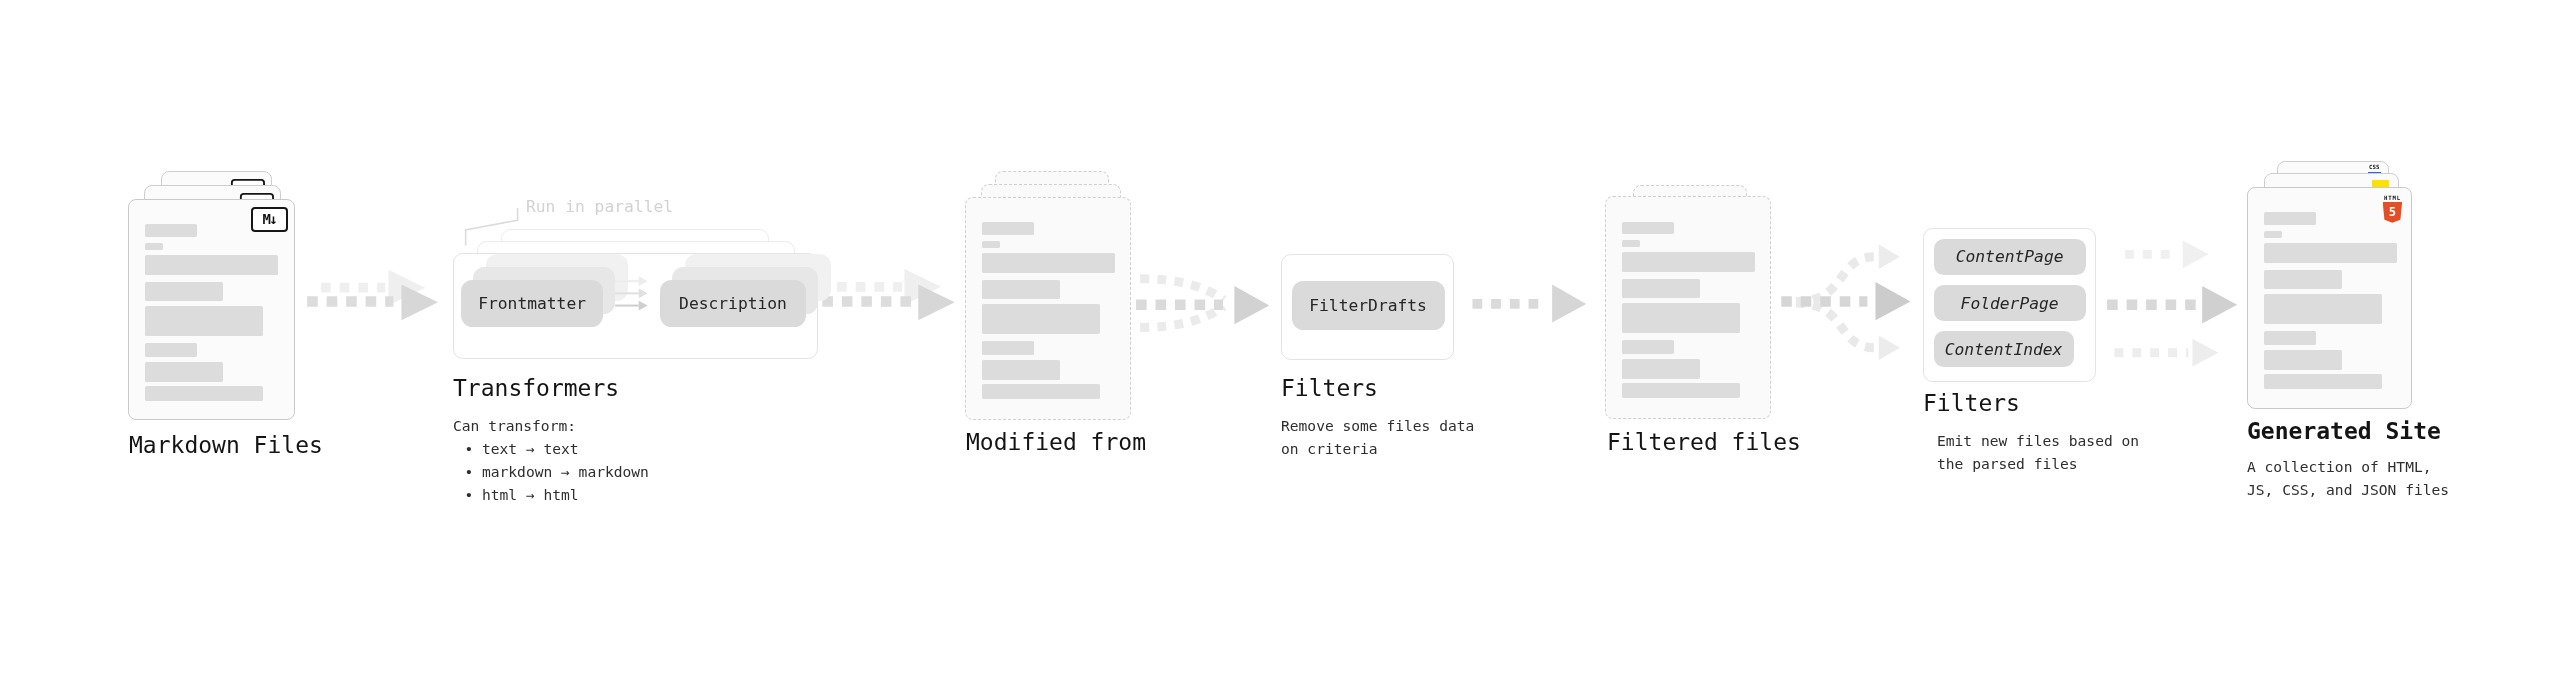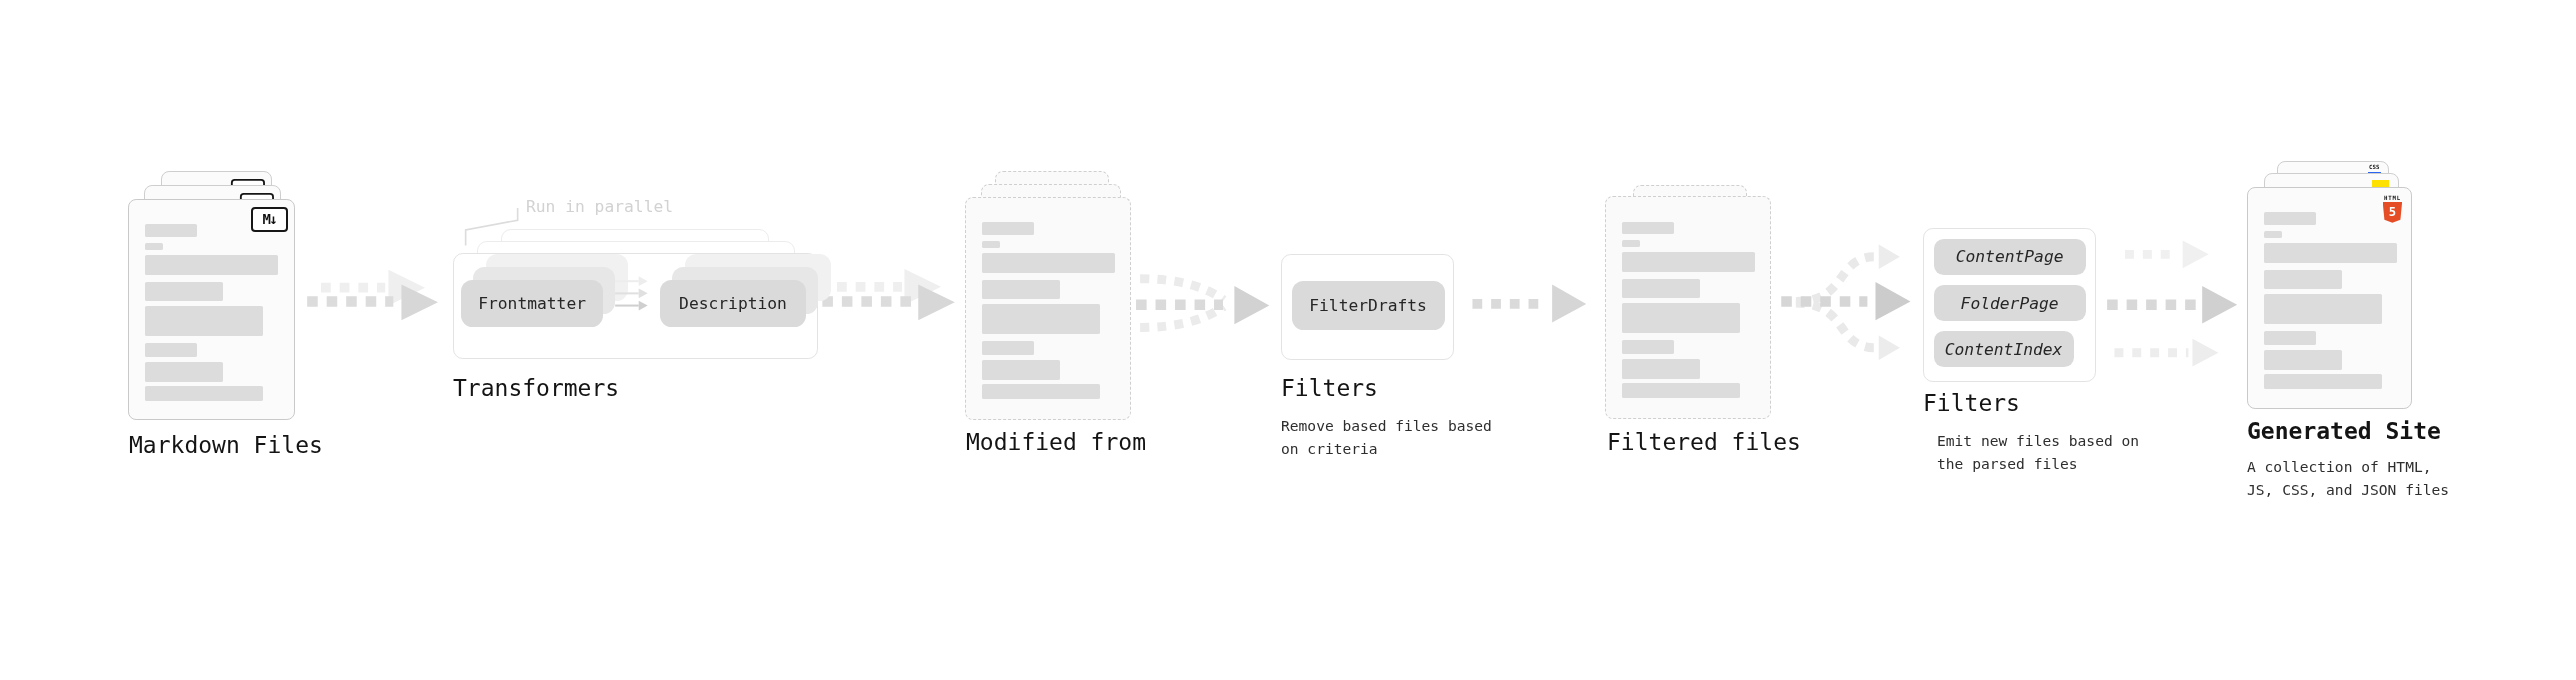--- a/index.html
+++ b/index.html
@@ -131,20 +131,26 @@
     <div class="tbox" style="left:0;top:24.4px;width:365px;height:106px;"></div>
     <div class="chip g2" style="left:32.5px;top:25px;width:142px;height:47px;"></div>
     <div class="chip g1" style="left:20.3px;top:38px;width:142px;height:47px;"></div>
     <div class="chip" style="left:8.1px;top:51px;width:142px;height:47px;">Frontmatter</div>
     <div class="chip g2" style="left:232px;top:25px;width:146px;height:47px;"></div>
     <div class="chip g1" style="left:219px;top:38px;width:146px;height:47px;"></div>
     <div class="chip" style="left:207px;top:51px;width:146px;height:47px;">Description</div>
   </div>
   <div class="note z3" style="left:526px;top:197px;">Run in parallel</div>
   <div class="heading" style="left:453px;top:375px;">Transformers</div>
+  <div class="body" style="left:453px;top:414px;">
+    <div>Can transform:</div>
+    <div class="indent">• text → text</div>
+    <div class="indent">• markdown → markdown</div>
+    <div class="indent">• html → html</div>
+  </div>
 
   <div class="abs z2" style="left:965px;top:171px;width:166px;height:249px;">
     <div class="dcard" style="left:30px;top:0;width:114px;height:57px;"></div>
     <div class="dcard" style="left:16.3px;top:13px;width:140px;height:57px;"></div>
     <div class="dcard" style="left:0;top:26px;width:166px;height:223px;">
         <div class="bar" style="top: 24.4px; width: 52px; height: 12.2px;"></div>
         <div class="bar" style="top: 43px; width: 18px; height: 6.5px;"></div>
         <div class="bar" style="top: 55px; width: 133px; height: 19.5px;"></div>
         <div class="bar" style="top: 82px; width: 78px; height: 18.7px;"></div>
         <div class="bar" style="top: 106px; width: 118px; height: 30px;"></div>
@@ -154,21 +160,21 @@
       </div>
   </div>
   <div class="heading" style="left:966px;top:429px;">Modified from</div>
 
   <div class="abs z2" style="left:1281px;top:254px;width:173px;height:106px;">
     <div class="tbox" style="left:0;top:0;width:173px;height:106px;"></div>
     <div class="chip" style="left:10.6px;top:27px;width:153px;height:49px;">FilterDrafts</div>
   </div>
   <div class="heading" style="left:1281px;top:375px;">Filters</div>
   <div class="body" style="left:1281px;top:414px;">
-    <div>Remove based files based</div>
+    <div>Remove some files data</div>
     <div>on criteria</div>
   </div>
 
   <div class="abs z2" style="left:1605px;top:185px;width:166px;height:234px;">
     <div class="dcard" style="left:28.4px;top:0;width:114px;height:49px;"></div>
     <div class="dcard" style="left:0;top:11.4px;width:166px;height:223px;">
         <div class="bar" style="top: 24.4px; width: 52px; height: 12.2px;"></div>
         <div class="bar" style="top: 43px; width: 18px; height: 6.5px;"></div>
         <div class="bar" style="top: 55px; width: 133px; height: 19.5px;"></div>
         <div class="bar" style="top: 82px; width: 78px; height: 18.7px;"></div>

